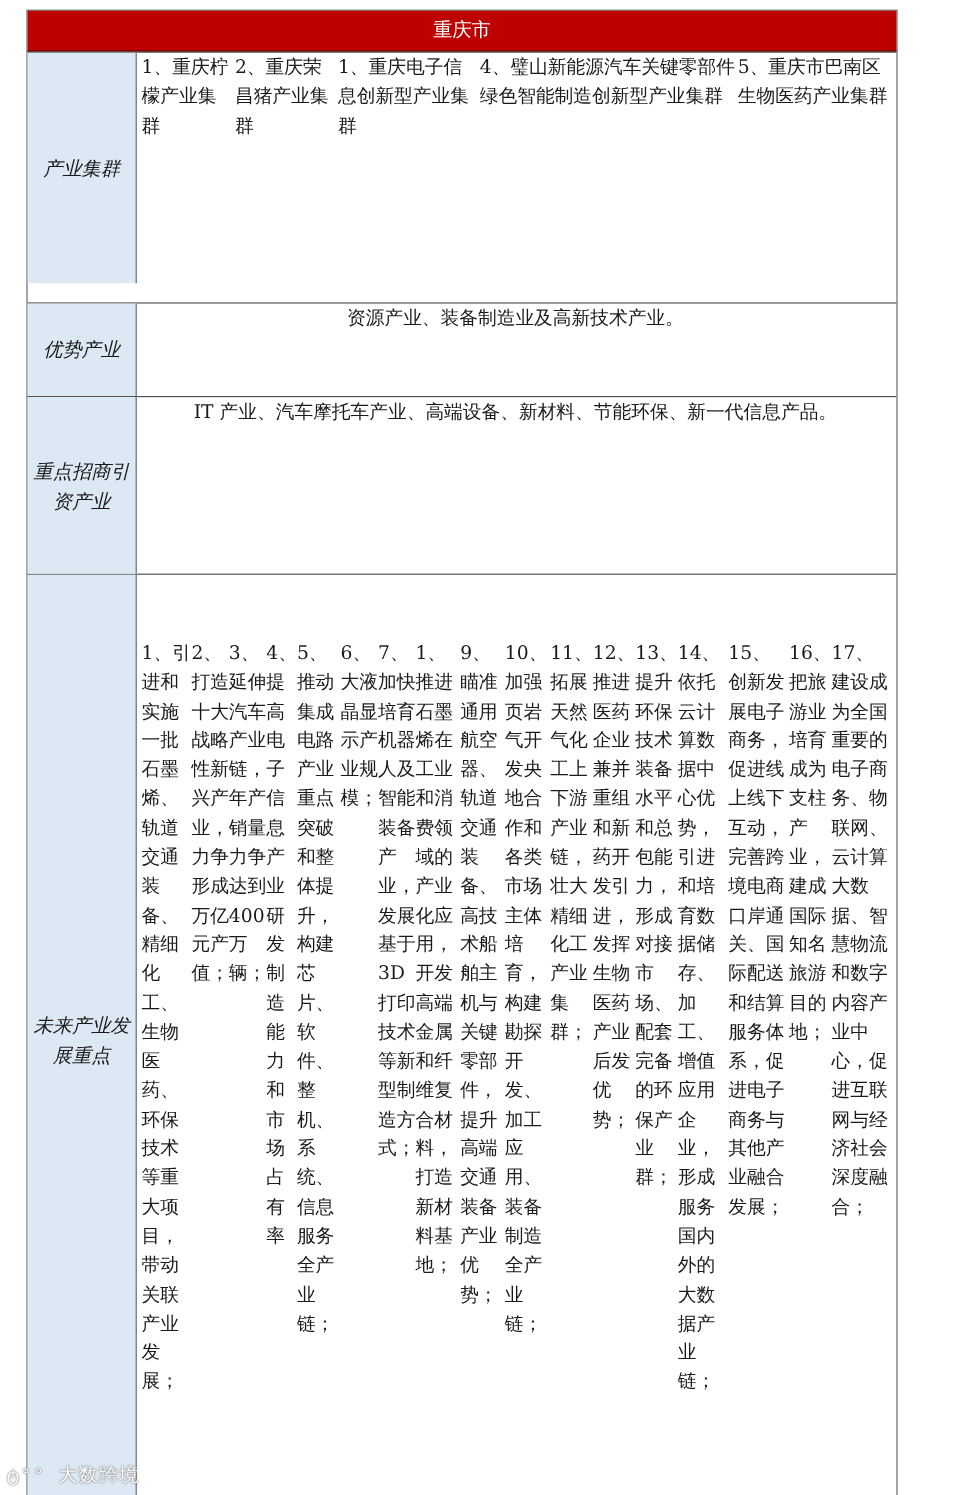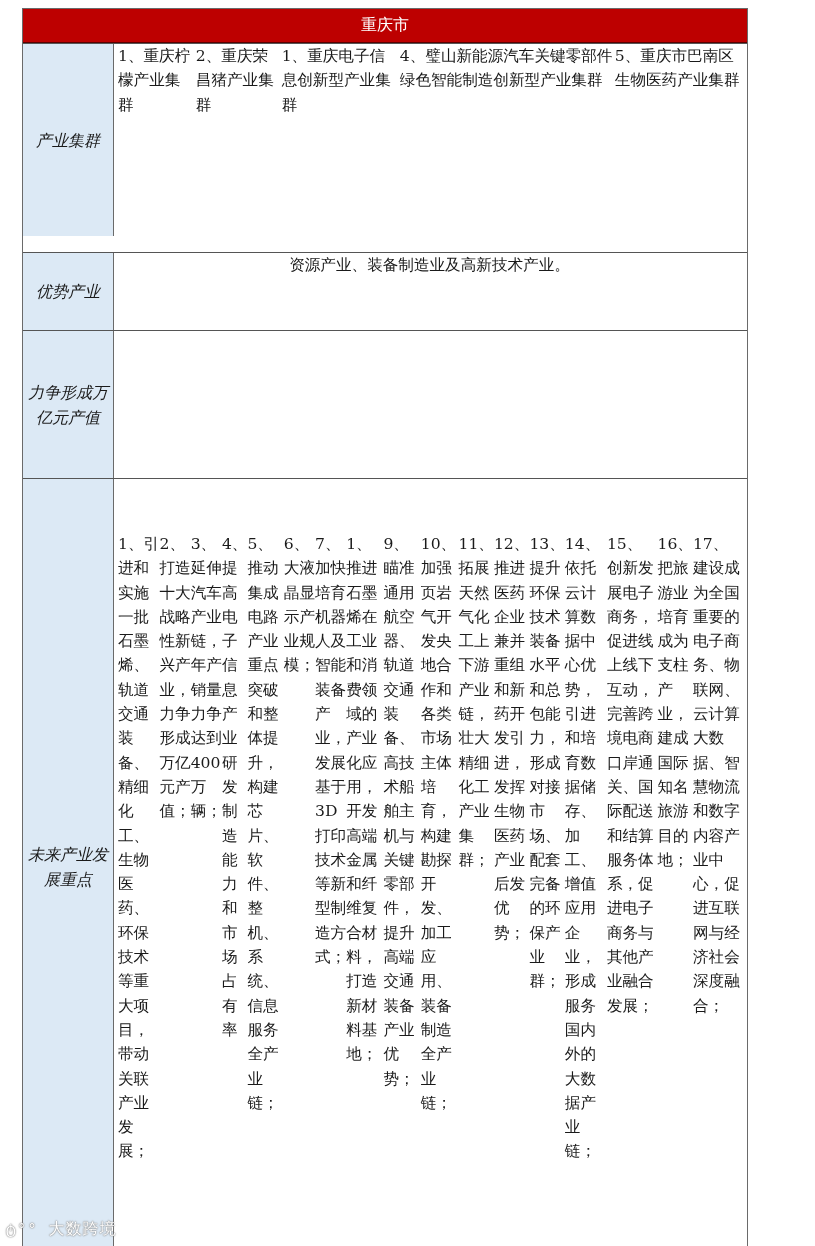--- a/index.html
+++ b/index.html
@@ -46,21 +46,24 @@
   </div>
 
   <div class="row r2">
     <div class="label">优势产业</div>
     <div class="content">
       <div class="line">资源产业、装备制造业及高新技术产业。</div>
     </div>
   </div>
 
   <div class="row r3">
-    <div class="label">力争形成万亿元产值</div>
+    <div class="label">重点招商引资产业</div>
+    <div class="content">
+      <div class="line">IT 产业、汽车摩托车产业、高端设备、新材料、节能环保、新一代信息产品。</div>
+    </div>
   </div>
 
   <div class="row r4">
     <div class="label">未来产业发展重点</div>
     <div class="content">
       <div class="line">1、引进和实施一批石墨烯、轨道交通装备、精细化工、生物医药、环保技术等重大项目，带动关联产业发展；</div>
       <div class="line">2、打造十大战略性新兴产业，力争形成万亿元产值；</div>
       <div class="line">3、延伸汽车产业链，年产销量力争达到 400 万辆；</div>
       <div class="line">4、提高电子信息产业研发制造能力和市场占有率</div>
       <div class="line">5、推动集成电路产业重点突破和整体提升，构建芯片、软件、整机、系统、信息服务全产业链；</div>

